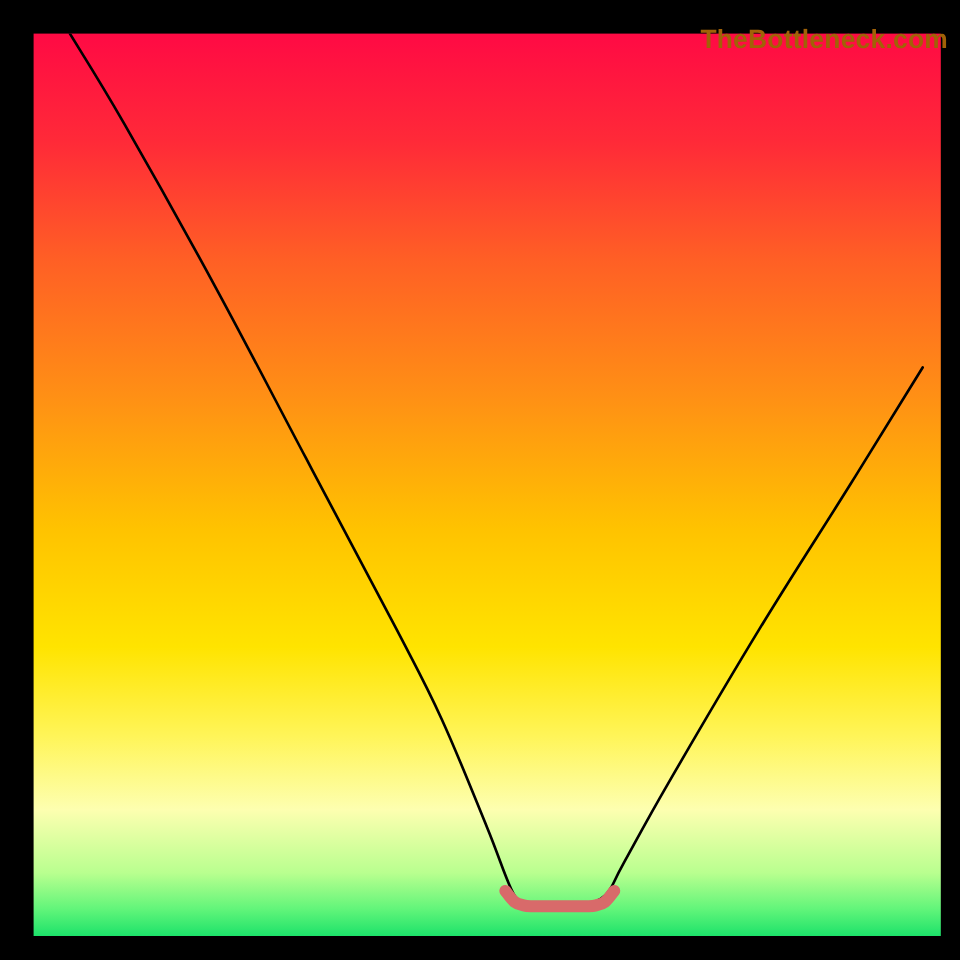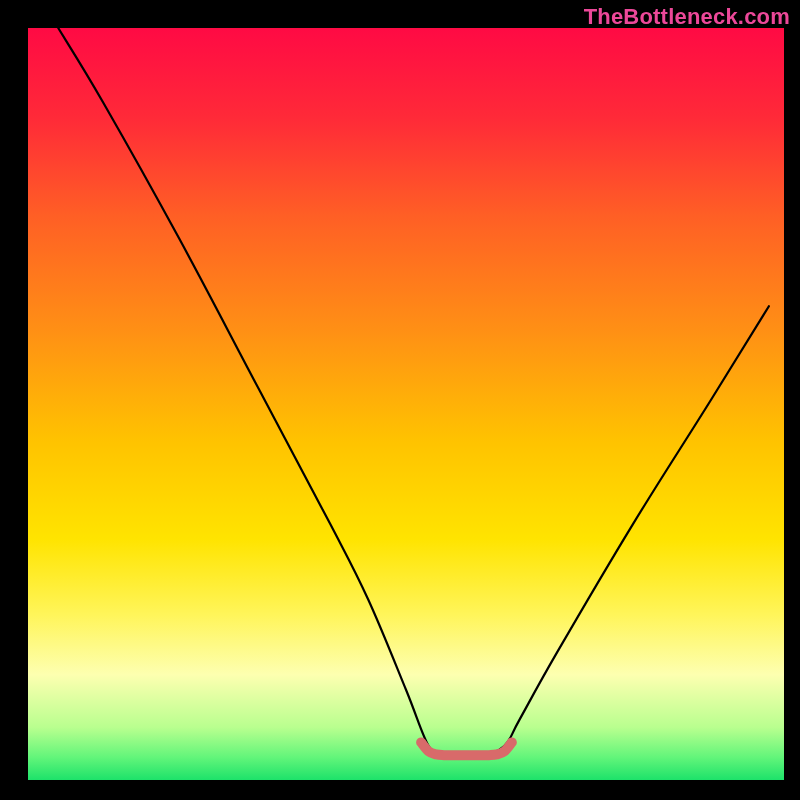--- a/index.html
+++ b/index.html
@@ -14,23 +14,23 @@
   .canvas-wrap {
     position: relative;
     width: 800px;
     height: 800px;
   }
   svg {
     display: block;
   }
   .watermark {
     position: absolute;
-    top: 4px;
+    top: 20px;
     right: 10px;
-    color: #ec4899;
+    color: #a16207;
     font-size: 22px;
     font-weight: 600;
     letter-spacing: 0.2px;
     user-select: none;
   }
 </style>
 </head>
 <body>
 
 <div class="canvas-wrap">

